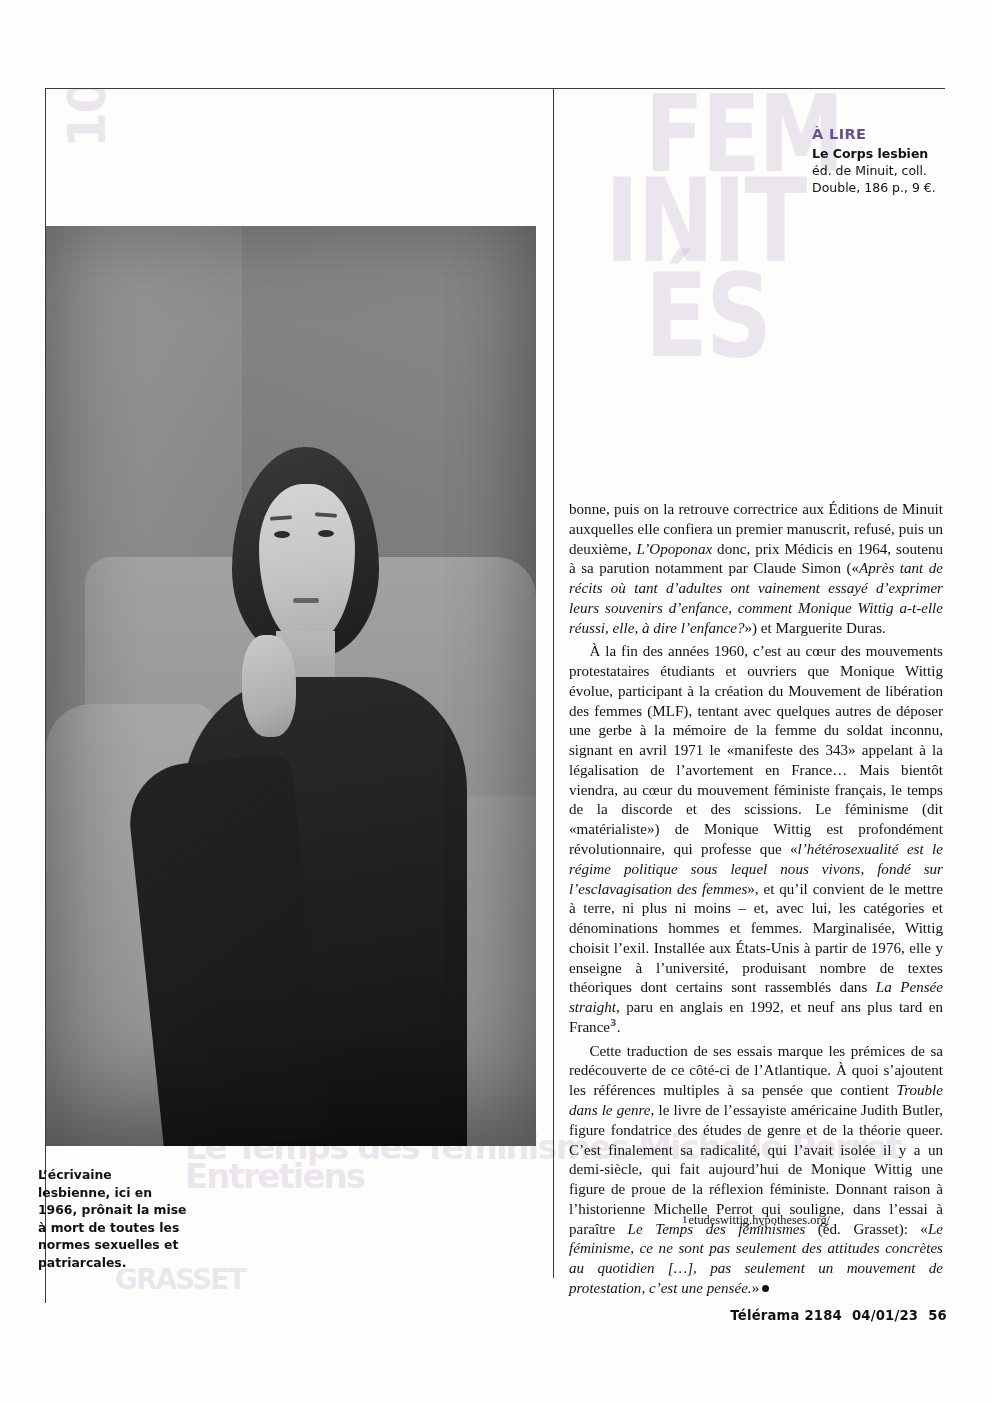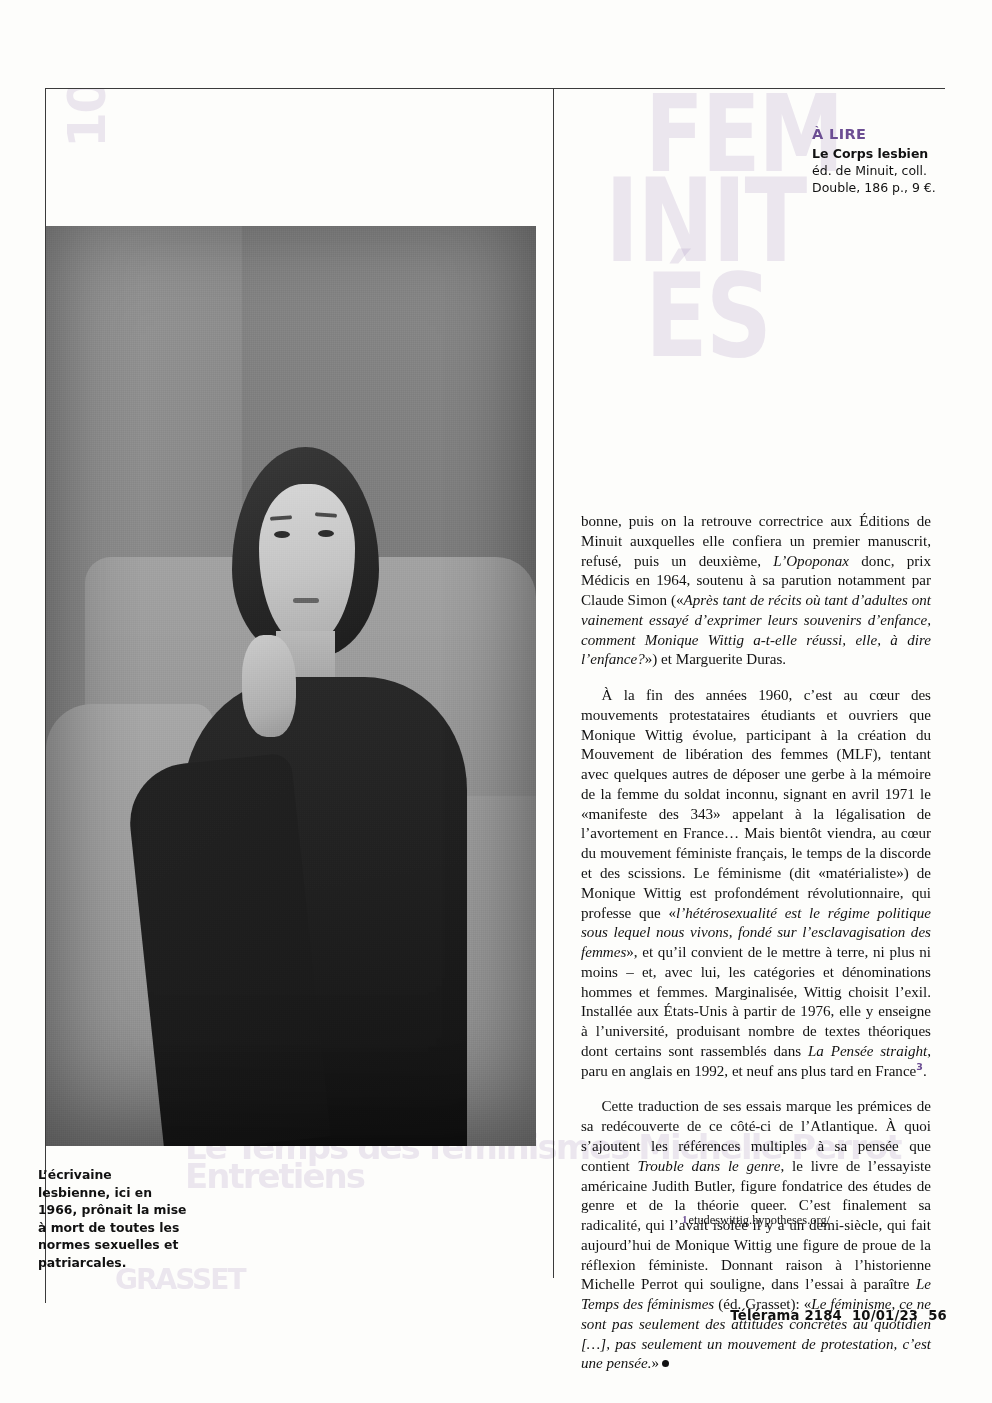--- a/index.html
+++ b/index.html
@@ -218,21 +218,21 @@
   }
 
   
   .col {
     position: absolute;
     left: 565px;
     top: 496px;
     width: 382px;
   }
   .col p {
-    margin: 16px;
+    margin: 4px;
     font-size: 15.1px;
     line-height: 1.31;
     text-align: justify;
     text-justify: inter-word;
     hyphens: auto;
     color: #111;
   }
   .col p + p { text-indent: 1.35em; }
   .col i, .col em { font-style: italic; }
 
@@ -345,16 +345,16 @@
     <p>Cette traduction de ses essais marque les prémices de sa redécouverte de ce côté-ci de l’Atlantique. À quoi s’ajoutent les références multiples à sa pensée que contient <i>Trouble dans le genre</i>, le livre de l’essayiste américaine Judith Butler, figure fondatrice des études de genre et de la théorie queer. C’est finalement sa radicalité, qui l’avait isolée il y a un demi-siècle, qui fait aujourd’hui de Monique Wittig une figure de proue de la réflexion féministe. Donnant raison à l’historienne Michelle Perrot qui souligne, dans l’essai à paraître <i>Le Temps des féminismes</i> (éd. Grasset): «<i>Le féminisme, ce ne sont pas seulement des attitudes concrètes au quotidien […], pas seulement un mouvement de protestation, c’est une pensée.</i>»<span class="end-dot"></span></p>
   </div>
 
   <div class="notes">
     <div class="note">
       <span class="num">1</span><span>etudeswittig.hypotheses.org/</span>
     </div>
   </div>
 
   <div class="folio">
-    <span>Télérama 2184</span><span>10/01/23</span><span>56</span>
+    <span>Télérama 2184</span><span>04/01/23</span><span>56</span>
   </div>
 
 </div>
 
 </body></html>

